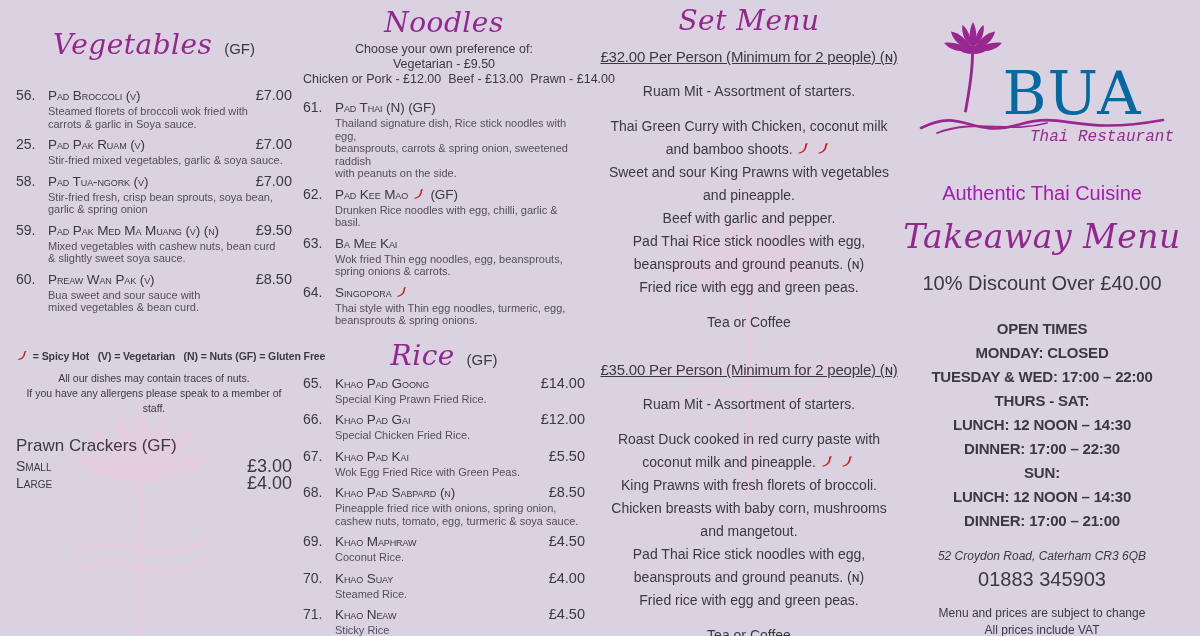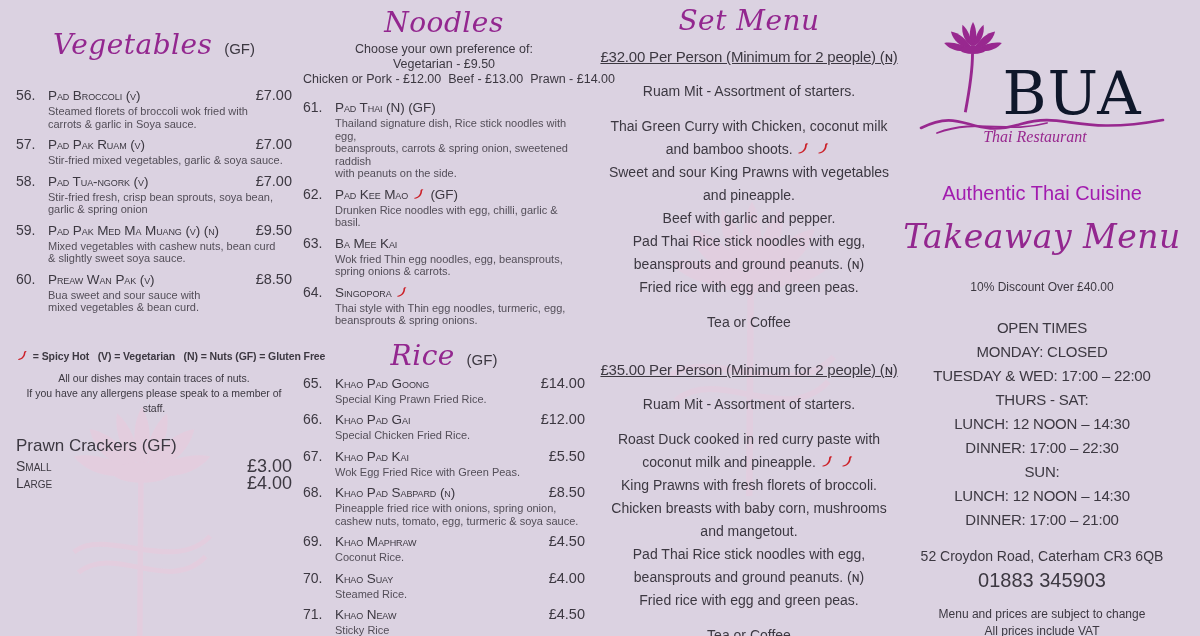--- a/index.html
+++ b/index.html
@@ -63,29 +63,29 @@
   
   .set-line{min-height:23px;line-height:23px;font-size:14px;}
   .set-line.header{font-size:15px;letter-spacing:-.2px;text-decoration:underline;}
   .set-line.gap{min-height:12px;height:12px;}
   .set-block + .set-block{margin-top:24px;}
 
   
   #logo{position:relative;height:148px;}
   .logo-row{display:flex;align-items:flex-end;justify-content:center;}
   .logo-lotus{width:62px;height:96px;color:#98288f;margin-right:-2px;margin-bottom:6px;}
-  .logo-text{font-family:"DejaVu Serif","Liberation Serif",serif;font-size:60px;line-height:58px;color:#0f172a;letter-spacing:1px;}
+  .logo-text{font-family:"DejaVu Serif","Liberation Serif",serif;font-size:60px;line-height:58px;color:#0369a1;letter-spacing:1px;}
   .logo-flourish{display:block;width:250px;height:26px;margin:-12px auto 0 auto;color:#98288f;}
-  .logo-tagline{font-family:Liberation Serif, serif;font-style:italic;font-size:16px;color:#98288f;padding-right:14px;margin-top:-8px;}
+  .logo-tagline{font-family:Liberation Mono, monospace;font-style:italic;font-size:16px;color:#98288f;text-align:right;padding-right:14px;margin-top:-8px;}
   .cuisine{font-size:20px;color:#a21caf;margin-top:14px;}
   .takeaway{font-size:33px;margin-top:12px;letter-spacing:.5px;}
-  .discount{font-size:12px;margin-top:24px;}
-  #open-times{margin-top:22px;}
+  .discount{font-size:20px;margin-top:16px;}
+  #open-times{margin-top:22px;font-weight:bold;}
   .ot-line{font-size:15px;line-height:24px;letter-spacing:-.2px;}
-  .address{font-size:14px;margin-top:16px;}
+  .address{font-size:12px;margin-top:16px;font-style:italic;}
   .phone{font-size:20px;margin-top:5px;}
   #footer-lines{margin-top:14px;}
   .footer-line{font-size:12px;line-height:17px;}
 </style>
 </head>
 <body>
 
 <div class="page">
 
   <div class="wm" id="wm1">
@@ -137,21 +137,21 @@
           <div class="item-head">
             <span class="i-num">56.</span>
             <span class="i-name">Pad Broccoli (v)</span>
             <span class="i-price">£7.00</span>
           </div>
           <div class="i-desc">Steamed florets of broccoli wok fried with
 carrots &amp; garlic in Soya sauce.</div>
         </div>
         <div class="item">
           <div class="item-head">
-            <span class="i-num">57.</span>
+            <span class="i-num">25.</span>
             <span class="i-name">Pad Pak Ruam (v)</span>
             <span class="i-price">£7.00</span>
           </div>
           <div class="i-desc">Stir-fried mixed vegetables, garlic &amp; soya sauce.</div>
         </div>
         <div class="item">
           <div class="item-head">
             <span class="i-num">58.</span>
             <span class="i-name">Pad Tua-ngork (v)</span>
             <span class="i-price">£7.00</span>

